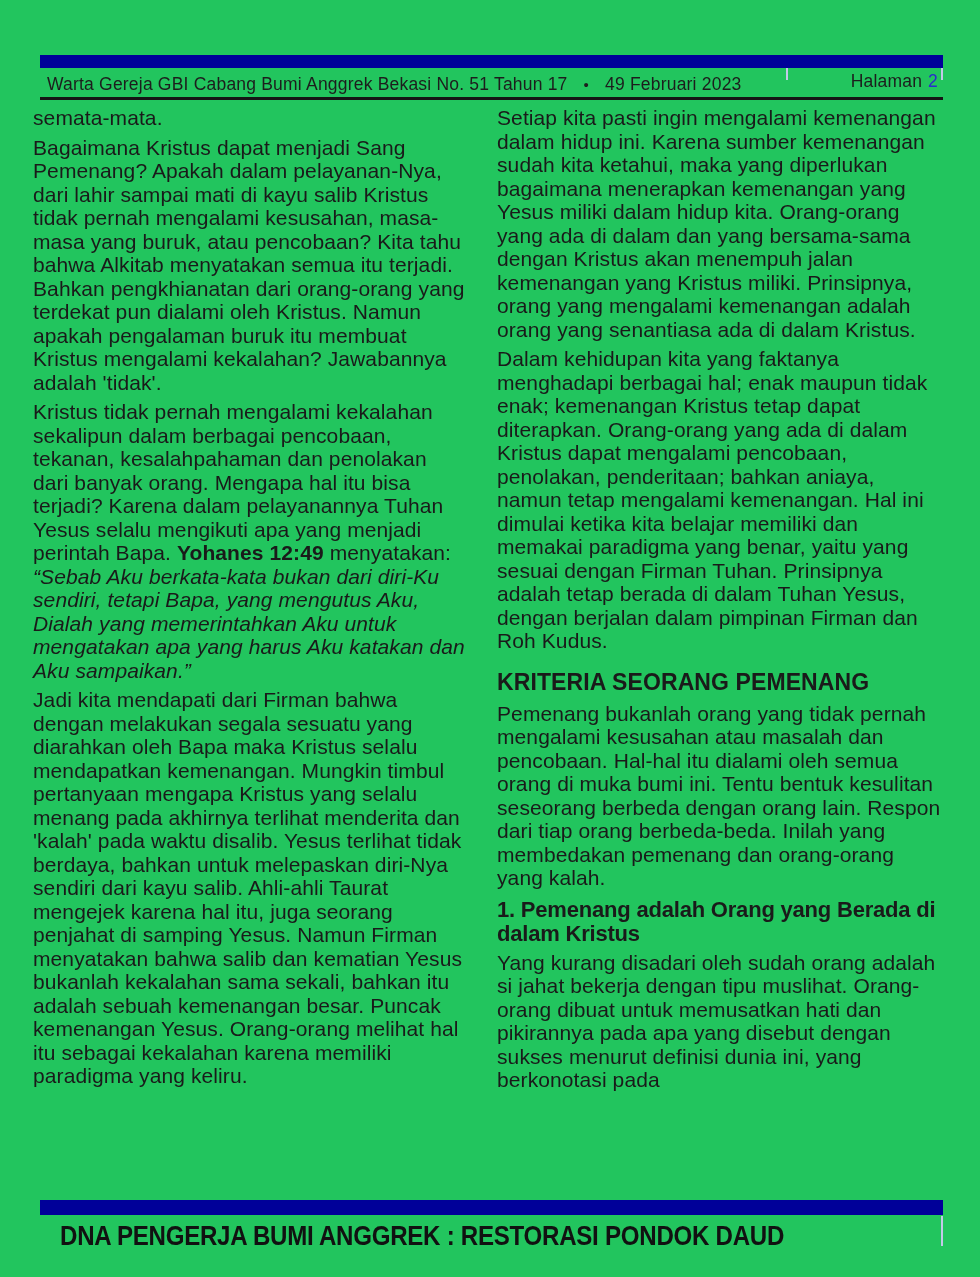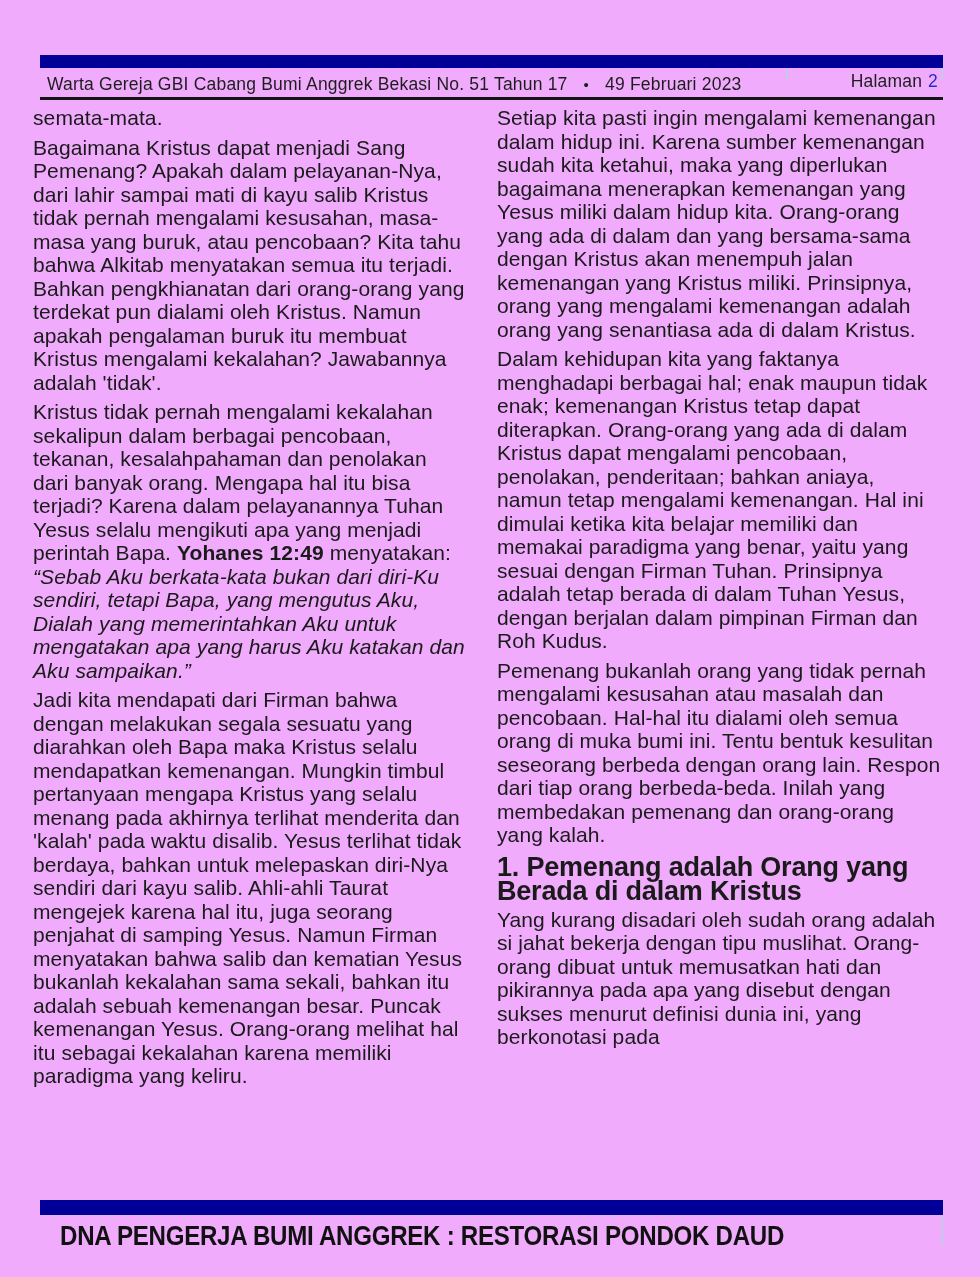--- a/index.html
+++ b/index.html
@@ -4,21 +4,21 @@
 <style>
   :root{
     --bar-navy:#000099;
     --page-number-blue:#2b2bcc;
     --rule-black:#151515;
     --divider-light:#c3c9e8;
     --text-color:#1a1a1a;
   }
   html,body{margin:0;padding:0;background:#ffffff;}
   .page{
-    position:relative;width:980px;height:1277px;background:#f0abfc;
+    position:relative;width:980px;height:1277px;background:#22c55e;
     font-family:"Liberation Sans","DejaVu Sans",sans-serif;
     color:var(--text-color);overflow:hidden;
   }
   
   .header-bar{position:absolute;left:40px;top:55px;width:903px;height:13px;background:var(--bar-navy);}
   .header-line{
     position:absolute;left:40px;top:71px;width:903px;height:26px;
     display:flex;align-items:center;font-size:17.5px;letter-spacing:0.2px;color:#1d1d1d;
   }
   .header-title{padding-left:7px;white-space:nowrap;}
@@ -30,21 +30,21 @@
   .vline{position:absolute;width:1.5px;background:var(--divider-light);}
   .vline.hdr-mid{left:786px;top:68px;height:12px;}
   .vline.hdr-right{left:941px;top:68px;height:12px;}
   .vline.ftr-right{left:941px;top:1216px;height:30px;}
   
   .col{position:absolute;top:106px;font-size:21px;line-height:23.5px;letter-spacing:0.1px;text-align:left;}
   .col-left{left:33px;width:434px;}
   .col-right{left:497px;width:444px;}
   .col p{margin:0 0 6px 0;}
   .section-heading{font-weight:bold;font-size:23px;line-height:26px;letter-spacing:0.1px;margin:16px 0 7px 0;}
-  .subheading{font-weight:bold;font-size:27px;line-height:24px;letter-spacing:-0.2px;margin:8px 0 5px 0;}
+  .subheading{font-weight:bold;font-size:22px;line-height:24px;letter-spacing:-0.2px;margin:8px 0 5px 0;}
   .bold-ref{font-weight:bold;}
   .quote{font-style:italic;}
   
   .footer-bar{position:absolute;left:40px;top:1200px;width:903px;height:15px;background:var(--bar-navy);}
   .footer-text{
     position:absolute;left:60px;top:1220px;font-size:28px;font-weight:bold;color:#111;
     white-space:nowrap;transform:scaleX(0.86);transform-origin:left center;letter-spacing:-0.3px;
   }
 </style>
 </head>
@@ -69,20 +69,21 @@
   <div class="col col-left">
     <p>semata-mata.</p>
     <p>Bagaimana Kristus dapat menjadi Sang Pemenang? Apakah dalam pelayanan-Nya, dari lahir sampai mati di kayu salib Kristus tidak pernah mengalami kesusahan, masa-masa yang buruk, atau pencobaan? Kita tahu bahwa Alkitab menyatakan semua itu terjadi. Bahkan pengkhianatan dari orang-orang yang terdekat pun dialami oleh Kristus. Namun apakah pengalaman buruk itu membuat Kristus mengalami kekalahan? Jawabannya adalah 'tidak'.</p>
     <p><span>Kristus tidak pernah mengalami kekalahan sekalipun dalam berbagai pencobaan, tekanan, kesalahpahaman dan penolakan dari banyak orang. Mengapa hal itu bisa terjadi? Karena dalam pelayanannya Tuhan Yesus selalu mengikuti apa yang menjadi perintah Bapa. </span><span class="bold-ref">Yohanes 12:49</span><span> menyatakan:  </span><span class="quote">“Sebab Aku berkata-kata bukan dari diri-Ku sendiri, tetapi Bapa, yang mengutus Aku, Dialah yang memerintahkan Aku untuk mengatakan apa yang harus Aku katakan dan Aku sampaikan.”</span></p>
     <p>Jadi kita mendapati dari Firman bahwa dengan melakukan segala sesuatu yang diarahkan oleh Bapa maka Kristus selalu mendapatkan kemenangan. Mungkin timbul pertanyaan mengapa Kristus yang selalu menang pada akhirnya terlihat menderita dan 'kalah' pada waktu disalib. Yesus terlihat tidak berdaya, bahkan untuk melepaskan diri-Nya sendiri dari kayu salib. Ahli-ahli Taurat mengejek karena hal itu, juga seorang penjahat di samping Yesus. Namun Firman menyatakan bahwa salib dan kematian Yesus bukanlah kekalahan sama sekali, bahkan itu adalah sebuah kemenangan besar. Puncak kemenangan Yesus. Orang-orang melihat hal itu sebagai kekalahan karena memiliki paradigma yang keliru.</p>
   </div>
 
   <div class="col col-right">
     <p>Setiap kita pasti ingin mengalami kemenangan dalam hidup ini. Karena sumber kemenangan sudah kita ketahui, maka yang diperlukan bagaimana menerapkan kemenangan yang Yesus miliki dalam hidup kita. Orang-orang yang ada di dalam dan yang bersama-sama dengan Kristus akan menempuh jalan kemenangan yang Kristus miliki. Prinsipnya, orang yang mengalami kemenangan adalah orang yang senantiasa ada di dalam Kristus.</p>
     <p>Dalam kehidupan kita yang faktanya menghadapi berbagai hal; enak maupun tidak enak; kemenangan Kristus tetap dapat diterapkan. Orang-orang yang ada di dalam Kristus dapat mengalami pencobaan, penolakan, penderitaan; bahkan aniaya, namun tetap mengalami kemenangan. Hal ini dimulai ketika kita belajar memiliki dan memakai paradigma yang benar, yaitu yang sesuai dengan Firman Tuhan. Prinsipnya adalah tetap berada di dalam Tuhan Yesus, dengan berjalan dalam pimpinan Firman dan Roh Kudus.</p>
+    <div class="section-heading">KRITERIA SEORANG PEMENANG</div>
     <p>Pemenang bukanlah orang yang tidak pernah mengalami kesusahan atau masalah dan pencobaan. Hal-hal itu dialami oleh semua orang di muka bumi ini. Tentu bentuk kesulitan seseorang berbeda dengan orang lain. Respon dari tiap orang berbeda-beda. Inilah yang membedakan pemenang dan orang-orang yang kalah.</p>
     <div class="subheading">1. Pemenang adalah Orang yang Berada di dalam Kristus</div>
     <p>Yang kurang disadari oleh sudah orang adalah si jahat bekerja dengan tipu muslihat. Orang-orang dibuat untuk memusatkan hati dan pikirannya pada apa yang disebut dengan sukses menurut definisi dunia ini, yang berkonotasi pada</p>
   </div>
 
   <div class="footer-bar"></div>
   <div class="vline ftr-right"></div>
   <div class="footer-text">DNA PENGERJA BUMI ANGGREK : RESTORASI PONDOK DAUD</div>
 
 </div>

